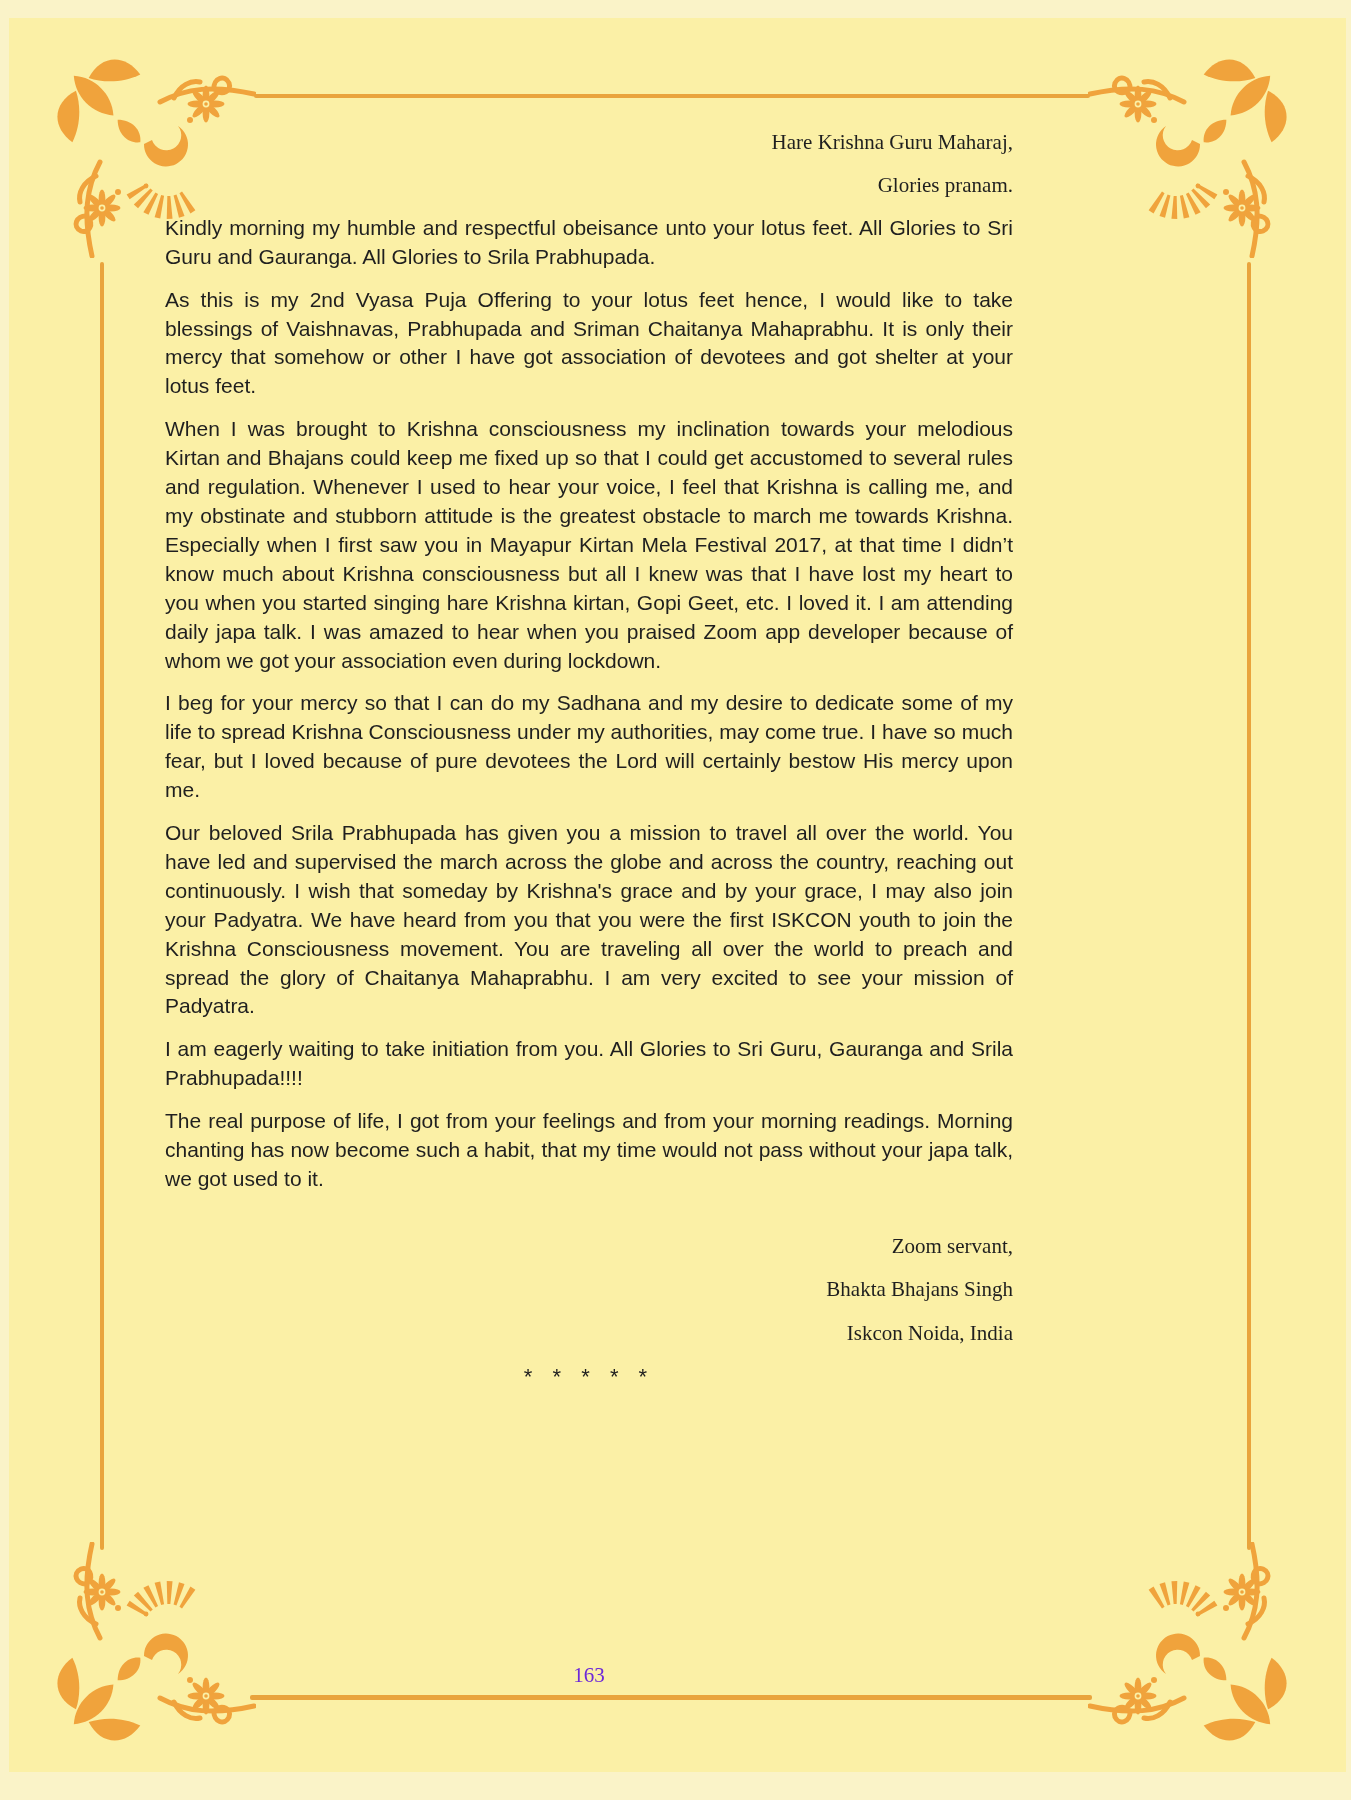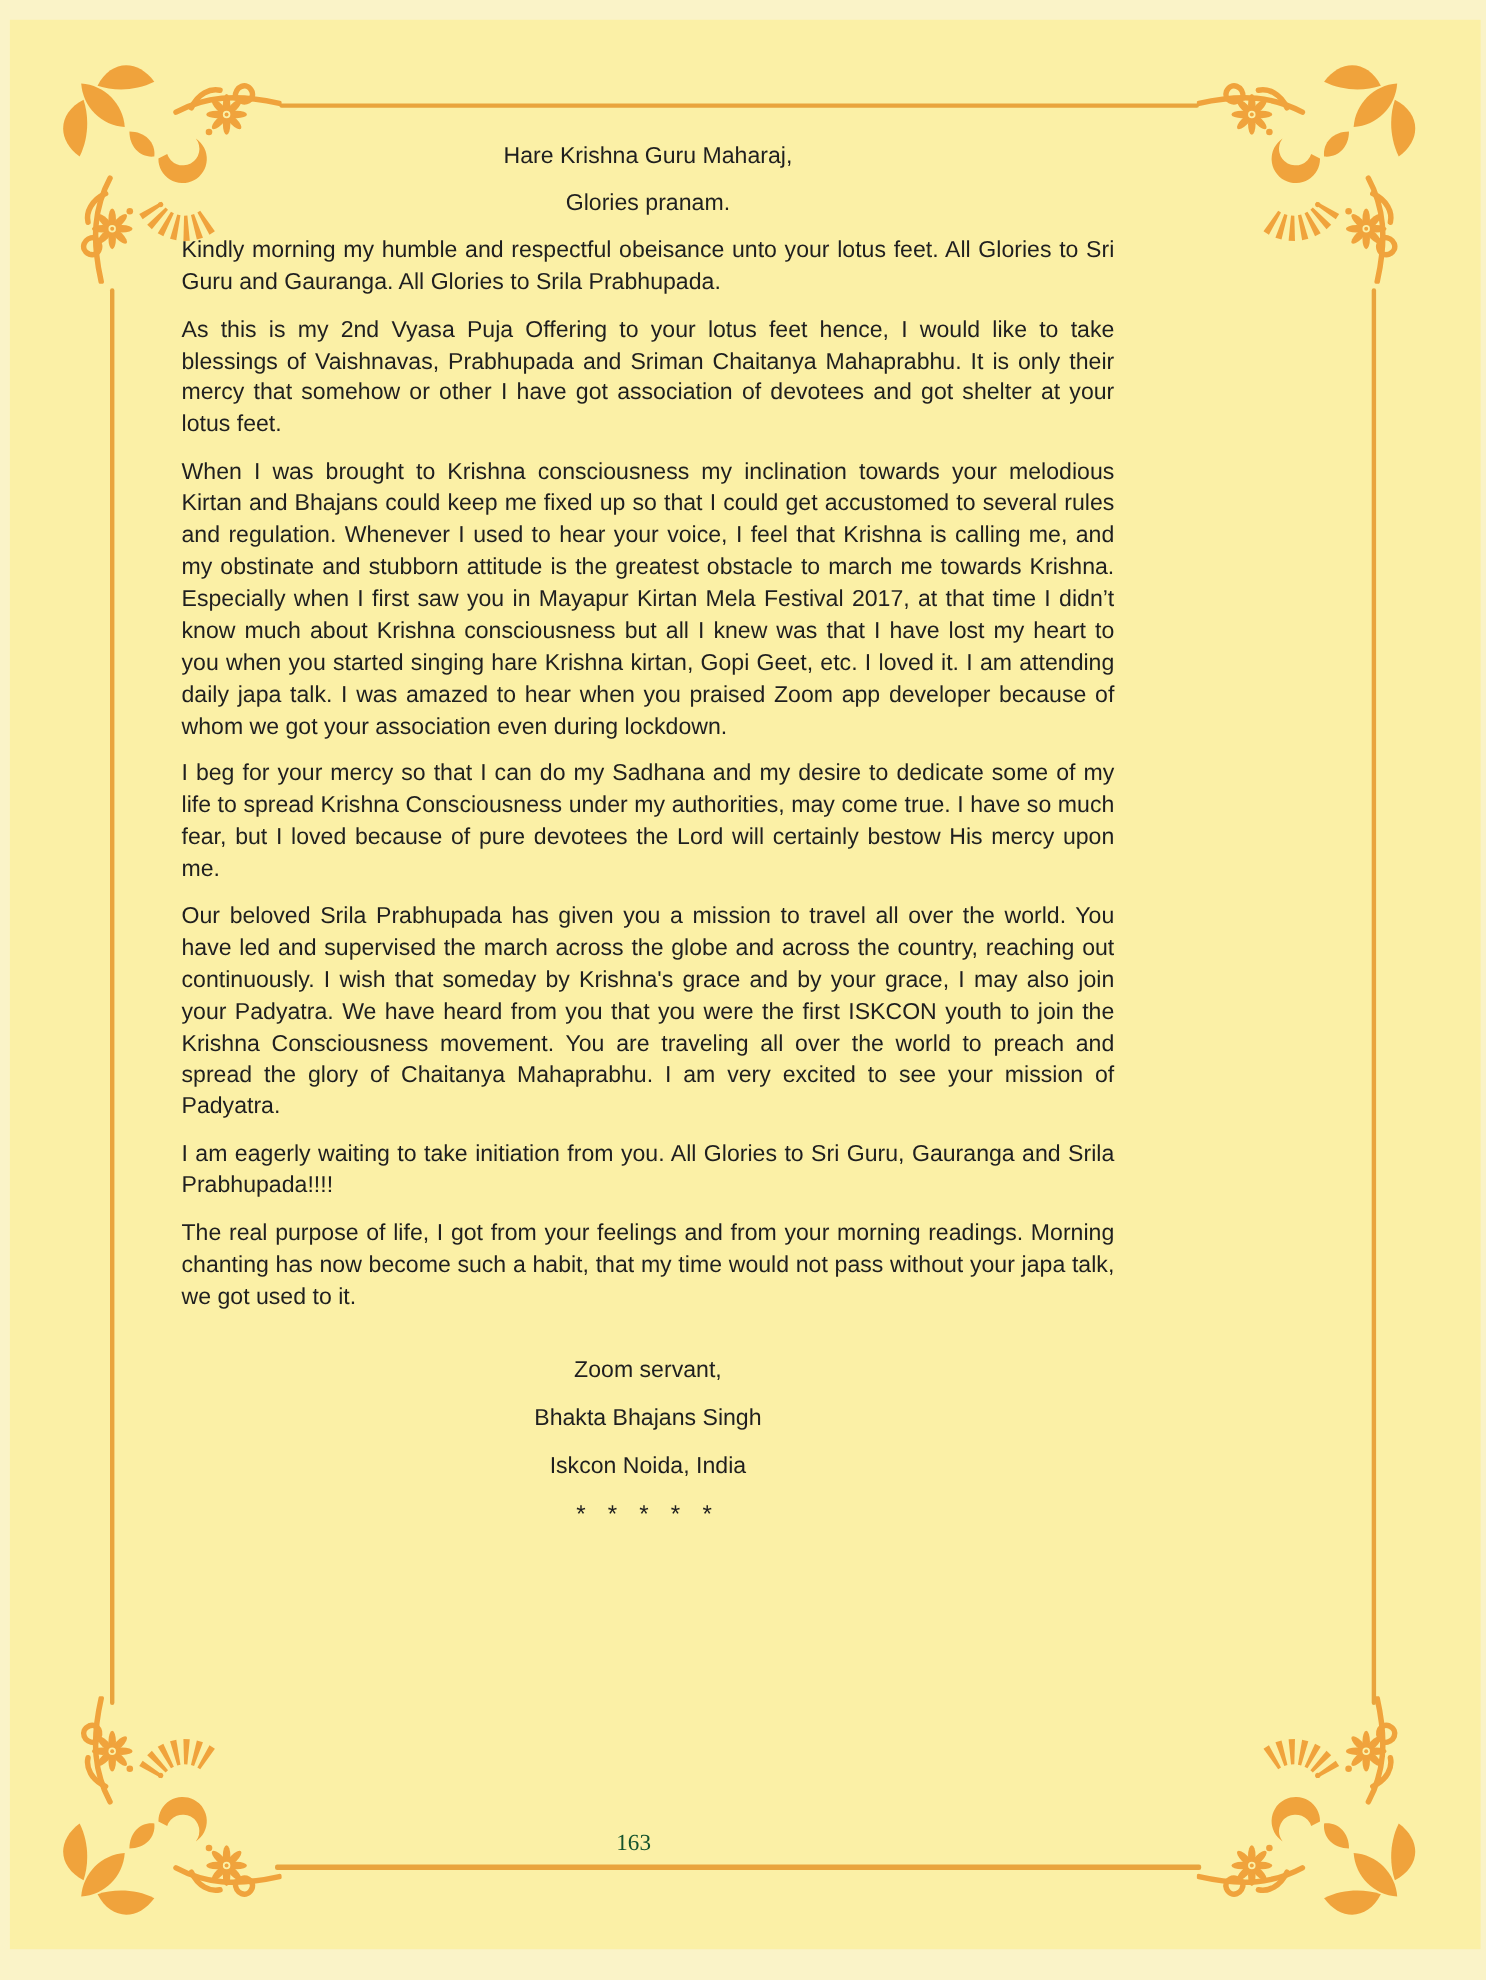--- a/index.html
+++ b/index.html
@@ -24,27 +24,27 @@
   .corner-br{left:1088px;top:1542px;transform:scale(-1,-1);}
   .orn{fill:#f0a33c;}
   .orn .stroke{fill:none;stroke:#f0a33c;stroke-width:5;stroke-linecap:round;}
   .bg-dot{fill:#fbf0a6;}
   
   .letter{
     position:absolute;left:165px;top:128px;width:848px;
     font-size:21px;line-height:28.9px;color:#1f1f1f;
   }
   .letter p{margin:0 0 14px;text-align:justify;}
-  .letter p.left{text-align:center;}
+  .letter p.left{text-align:right;font-family:Liberation Serif, serif;}
   .closing{margin-top:38px !important;}
   .sig-line{margin-bottom:15px !important;}
   .stars{text-align:center !important;letter-spacing:7px;font-size:22px;margin-top:14px !important;}
   .page-num{
-    position:absolute;left:152px;top:1663px;width:848px;text-align:center;
-    font-family:"Liberation Serif",serif;font-size:21px;color:#14532d;
+    position:absolute;left:165px;top:1663px;width:848px;text-align:center;
+    font-family:"Liberation Serif",serif;font-size:21px;color:#6d28d9;
   }
 </style>
 </head>
 <body>
 
 <div class="page">
   <div class="paper"></div>
 
   <svg width="0" height="0" style="position:absolute" aria-hidden="true">
     <defs>

